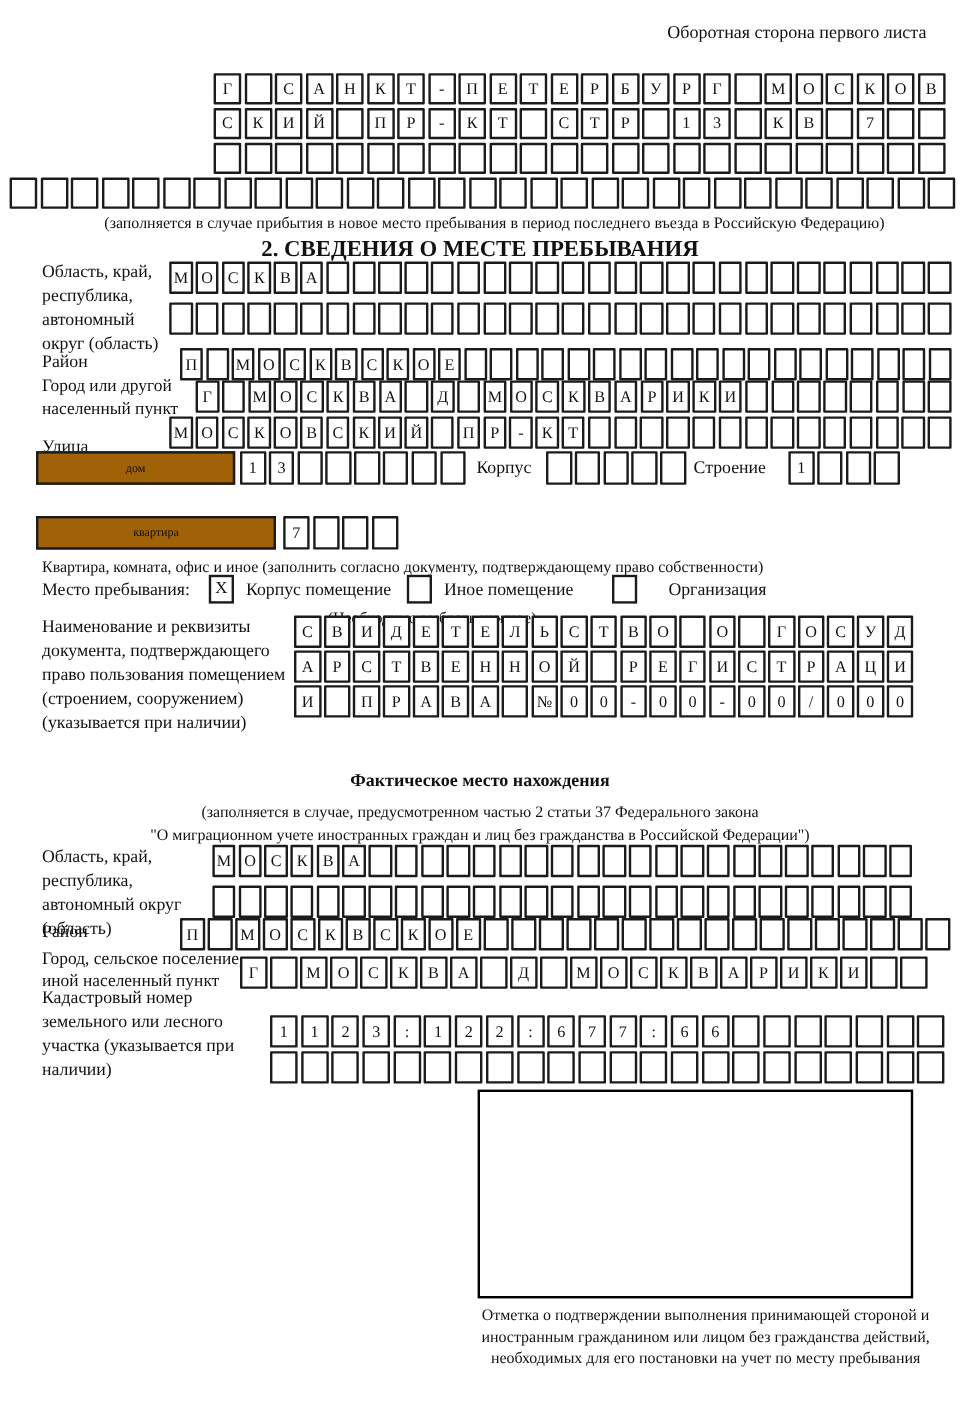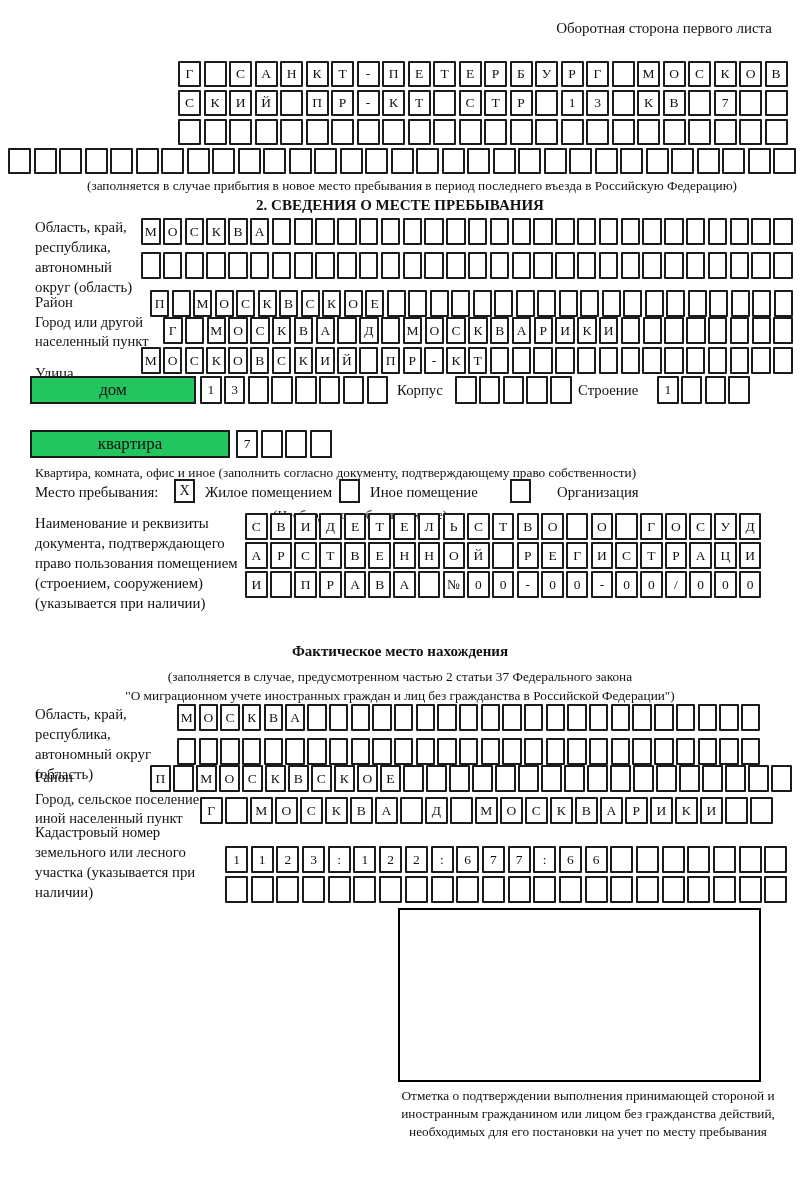--- a/index.html
+++ b/index.html
@@ -5,32 +5,32 @@
   html,body{margin:0;padding:0;background:#fff;}
   .page{
     position:relative;width:800px;height:1180px;background:#ffffff;
     font-family:"Liberation Serif",serif;color:#111;overflow:hidden;
   }
   .abs{position:absolute;}
   .label{font-size:14.8px;line-height:1.36;}
   .small-label{font-size:14.5px;line-height:1.3;}
   .caption{font-size:13.3px;line-height:1.35;}
   .center{text-align:center;}
-  .heading{font-weight:bold;font-size:15px;}
+  .heading{font-weight:bold;font-size:19px;}
   .corner{font-size:15px;}
   .cellrow{position:absolute;display:flex;}
   .cell{
     flex:0 0 var(--cw,20px);height:var(--ch,27px);margin-right:var(--cg,2.4px);
     border:2px solid #1b1b1b;border-radius:1px;box-sizing:border-box;
     display:flex;align-items:center;justify-content:center;
     font-size:13.5px;background:#fff;
   }
   .bigbox{
-    border:2px solid #1b1b1b;box-sizing:border-box;background:#22c55e;
-    display:flex;align-items:center;justify-content:center;font-size:17px;
+    border:2px solid #1b1b1b;box-sizing:border-box;background:#a16207;
+    display:flex;align-items:center;justify-content:center;font-size:10px;
   }
   .checkbox{
     width:21px;height:24px;border:2px solid #1b1b1b;box-sizing:border-box;
     display:flex;align-items:center;justify-content:center;font-size:14px;background:#fff;
   }
   .stamp{border:2px solid #000;box-sizing:border-box;background:#fff;}
 </style>
 </head>
 <body>
 
@@ -351,21 +351,21 @@
   <div class="cellrow" style="left:236px;top:430px;--cw:22px;--cg:2.5px;--ch:28px;">
       <span class="cell">7</span>
       <span class="cell"></span>
       <span class="cell"></span>
       <span class="cell"></span>
     </div>
   <div class="abs caption" style="left:35px;top:464px;">Квартира, комната, офис и иное (заполнить согласно документу, подтверждающему право собственности)</div>
 
   <div class="abs label" style="left:35px;top:482px;">Место пребывания:</div>
   <div class="abs checkbox" style="left:174px;top:479px;">X</div>
-  <div class="abs label" style="left:205px;top:482px;">Жилое помещением</div>
+  <div class="abs label" style="left:205px;top:482px;">Корпус помещение</div>
   <div class="abs checkbox" style="left:339px;top:479px;"></div>
   <div class="abs label" style="left:370px;top:482px;">Иное помещение</div>
   <div class="abs checkbox" style="left:510px;top:479px;"></div>
   <div class="abs label" style="left:557px;top:482px;">Организация</div>
   <div class="abs caption center" style="left:160px;top:506px;width:400px;">(Необходимо выбрать нужное)</div>
 
   <div class="abs label" style="left:35px;top:513px;width:216px;">Наименование и реквизиты документа, подтверждающего право пользования помещением (строением, сооружением) (указывается при наличии)</div>
   <div class="cellrow" style="left:245px;top:513px;--cw:22.5px;--cg:2.2px;--ch:27px;">
       <span class="cell">С</span>
       <span class="cell">В</span>

